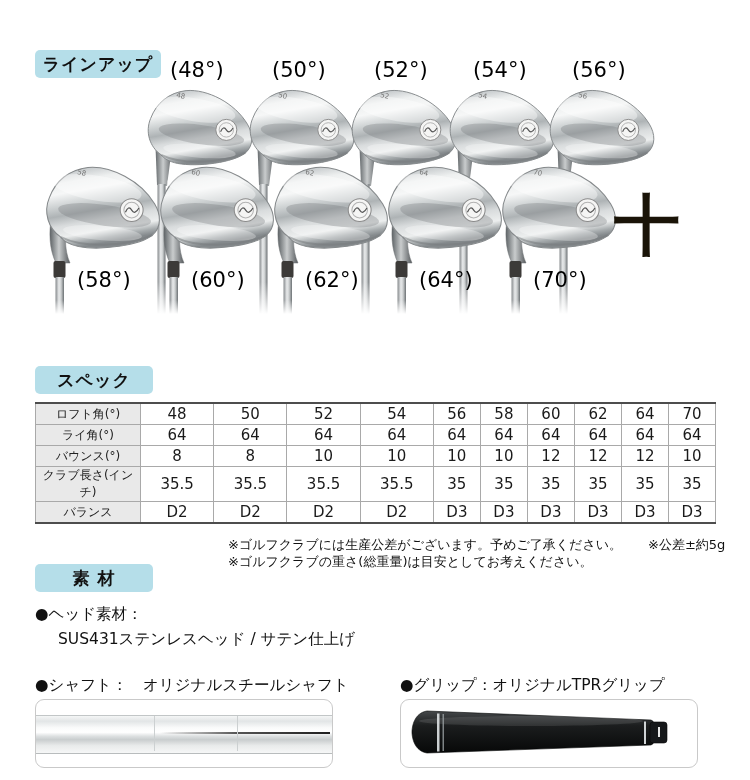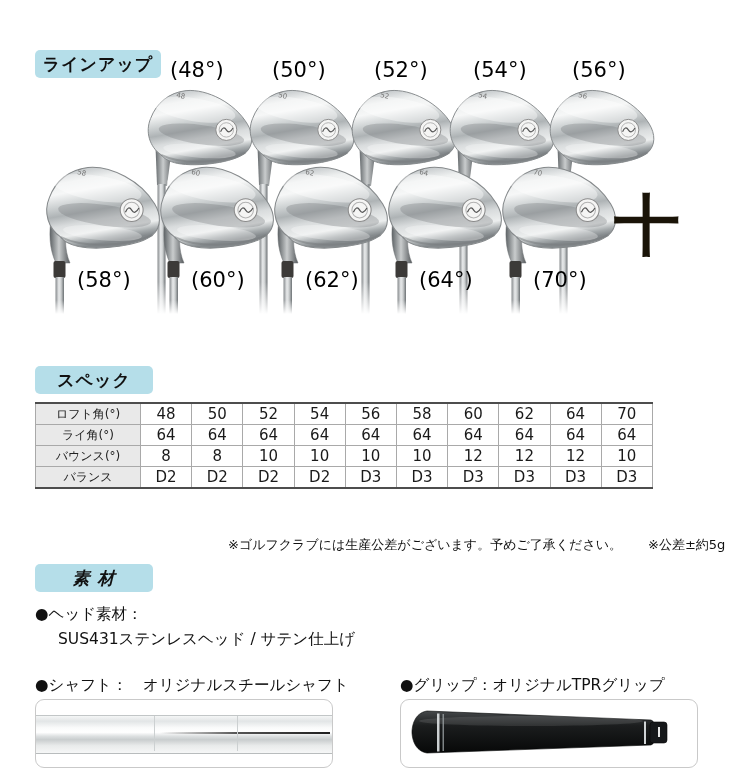--- a/index.html
+++ b/index.html
@@ -2,37 +2,37 @@
 <html><head>
 <meta charset="utf-8">
 <style>
   html,body{margin:0;padding:0;background:#fff;}
   .page{position:relative;width:750px;height:780px;background:#fff;overflow:hidden;
         font-family:"DejaVu Sans","Liberation Sans",sans-serif;color:#111;}
   .sec-header{position:absolute;width:118px;height:28px;line-height:28px;text-align:center;
         background:#b5dee9;border-radius:5px;font-size:17px;font-weight:bold;letter-spacing:1px;color:#111;}
   #lineup-header{left:35px;top:24px;width:126px;margin-top:26px;}
   #spec-header{left:35px;top:366px;}
-  #material-header{left:35px;top:564px;font-style:italic;}
+  #material-header{left:35px;top:564px;}
 
   .club{position:absolute;}
   .club-label{position:absolute;width:70px;text-align:left;font-size:21px;color:#000;}
 
   
   .brand-logo{position:absolute;left:596px;top:194px;width:116px;
         font-family:"DejaVu Serif","Liberation Serif",serif;font-weight:bold;color:#1a1408;}
   .logo-top{font-size:66px;line-height:0.95;text-align:center;padding-right:14px;}
   .logo-bottom{display:flex;align-items:flex-end;margin-top:-4px;}
   .logo-bottom-chars{font-size:45px;line-height:1;letter-spacing:-4px;}
   .seal{width:28px;height:38px;border:3px solid #c5301c;border-radius:3px;margin-left:3px;margin-bottom:1px;
         display:flex;align-items:center;justify-content:center;background:#fff;box-sizing:border-box;}
   .seal-text{writing-mode:vertical-rl;font-size:10px;line-height:1;color:#c5301c;font-weight:bold;}
 
   
-  table.spec{position:absolute;left:35px;top:402px;width:618px;border-collapse:collapse;
+  table.spec{position:absolute;left:35px;top:402px;width:681px;border-collapse:collapse;
         border-top:2px solid #4d4d4d;border-bottom:2px solid #4d4d4d;}
   table.spec th,table.spec td{border:1px solid #a9a9a9;height:20px;padding:0;text-align:center;vertical-align:middle;}
   table.spec th{background:#e9e9e9;font-size:12px;font-weight:normal;color:#222;width:104px;}
   table.spec td{font-size:15px;color:#1a1a1a;}
 
   .spec-note{position:absolute;left:228px;font-size:13px;line-height:17px;color:#111;white-space:nowrap;}
   #spec-note-0{top:536px;}
   #spec-note-1{top:553px;}
 
   .mat-line{position:absolute;font-size:15.5px;color:#111;white-space:nowrap;}
@@ -233,35 +233,49 @@
           <td>10</td>
           <td>10</td>
           <td>10</td>
           <td>10</td>
           <td>12</td>
           <td>12</td>
           <td>12</td>
           <td>10</td>
         </tr>
         <tr>
+          <th>クラブ長さ(インチ)</th>
+          <td>35.5</td>
+          <td>35.5</td>
+          <td>35.5</td>
+          <td>35.5</td>
+          <td>35</td>
+          <td>35</td>
+          <td>35</td>
+          <td>35</td>
+          <td>35</td>
+          <td>35</td>
+        </tr>
+        <tr>
           <th>バランス</th>
           <td>D2</td>
           <td>D2</td>
           <td>D2</td>
           <td>D2</td>
           <td>D3</td>
           <td>D3</td>
           <td>D3</td>
           <td>D3</td>
           <td>D3</td>
           <td>D3</td>
         </tr>
       </tbody>
     </table>
   <div class="spec-note" id="spec-note-0">※ゴルフクラブには生産公差がございます。予めご了承ください。　　※公差±約5g</div>
+  <div class="spec-note" id="spec-note-1">※ゴルフクラブの重さ(総重量)は目安としてお考えください。</div>
 
   <div class="sec-header" id="material-header">素 材</div>
   <div class="mat-line" id="head-material-label">●ヘッド素材：</div>
   <div class="mat-line" id="head-material-value">SUS431ステンレスヘッド / サテン仕上げ</div>
   <div class="mat-line" id="shaft-label">●シャフト：　オリジナルスチールシャフト</div>
   <div class="mat-line" id="grip-label">●グリップ：オリジナルTPRグリップ</div>
 
   <div class="img-box" id="shaft-image">
     <div class="shaft-bar"></div>
     <div class="shaft-line"></div>

